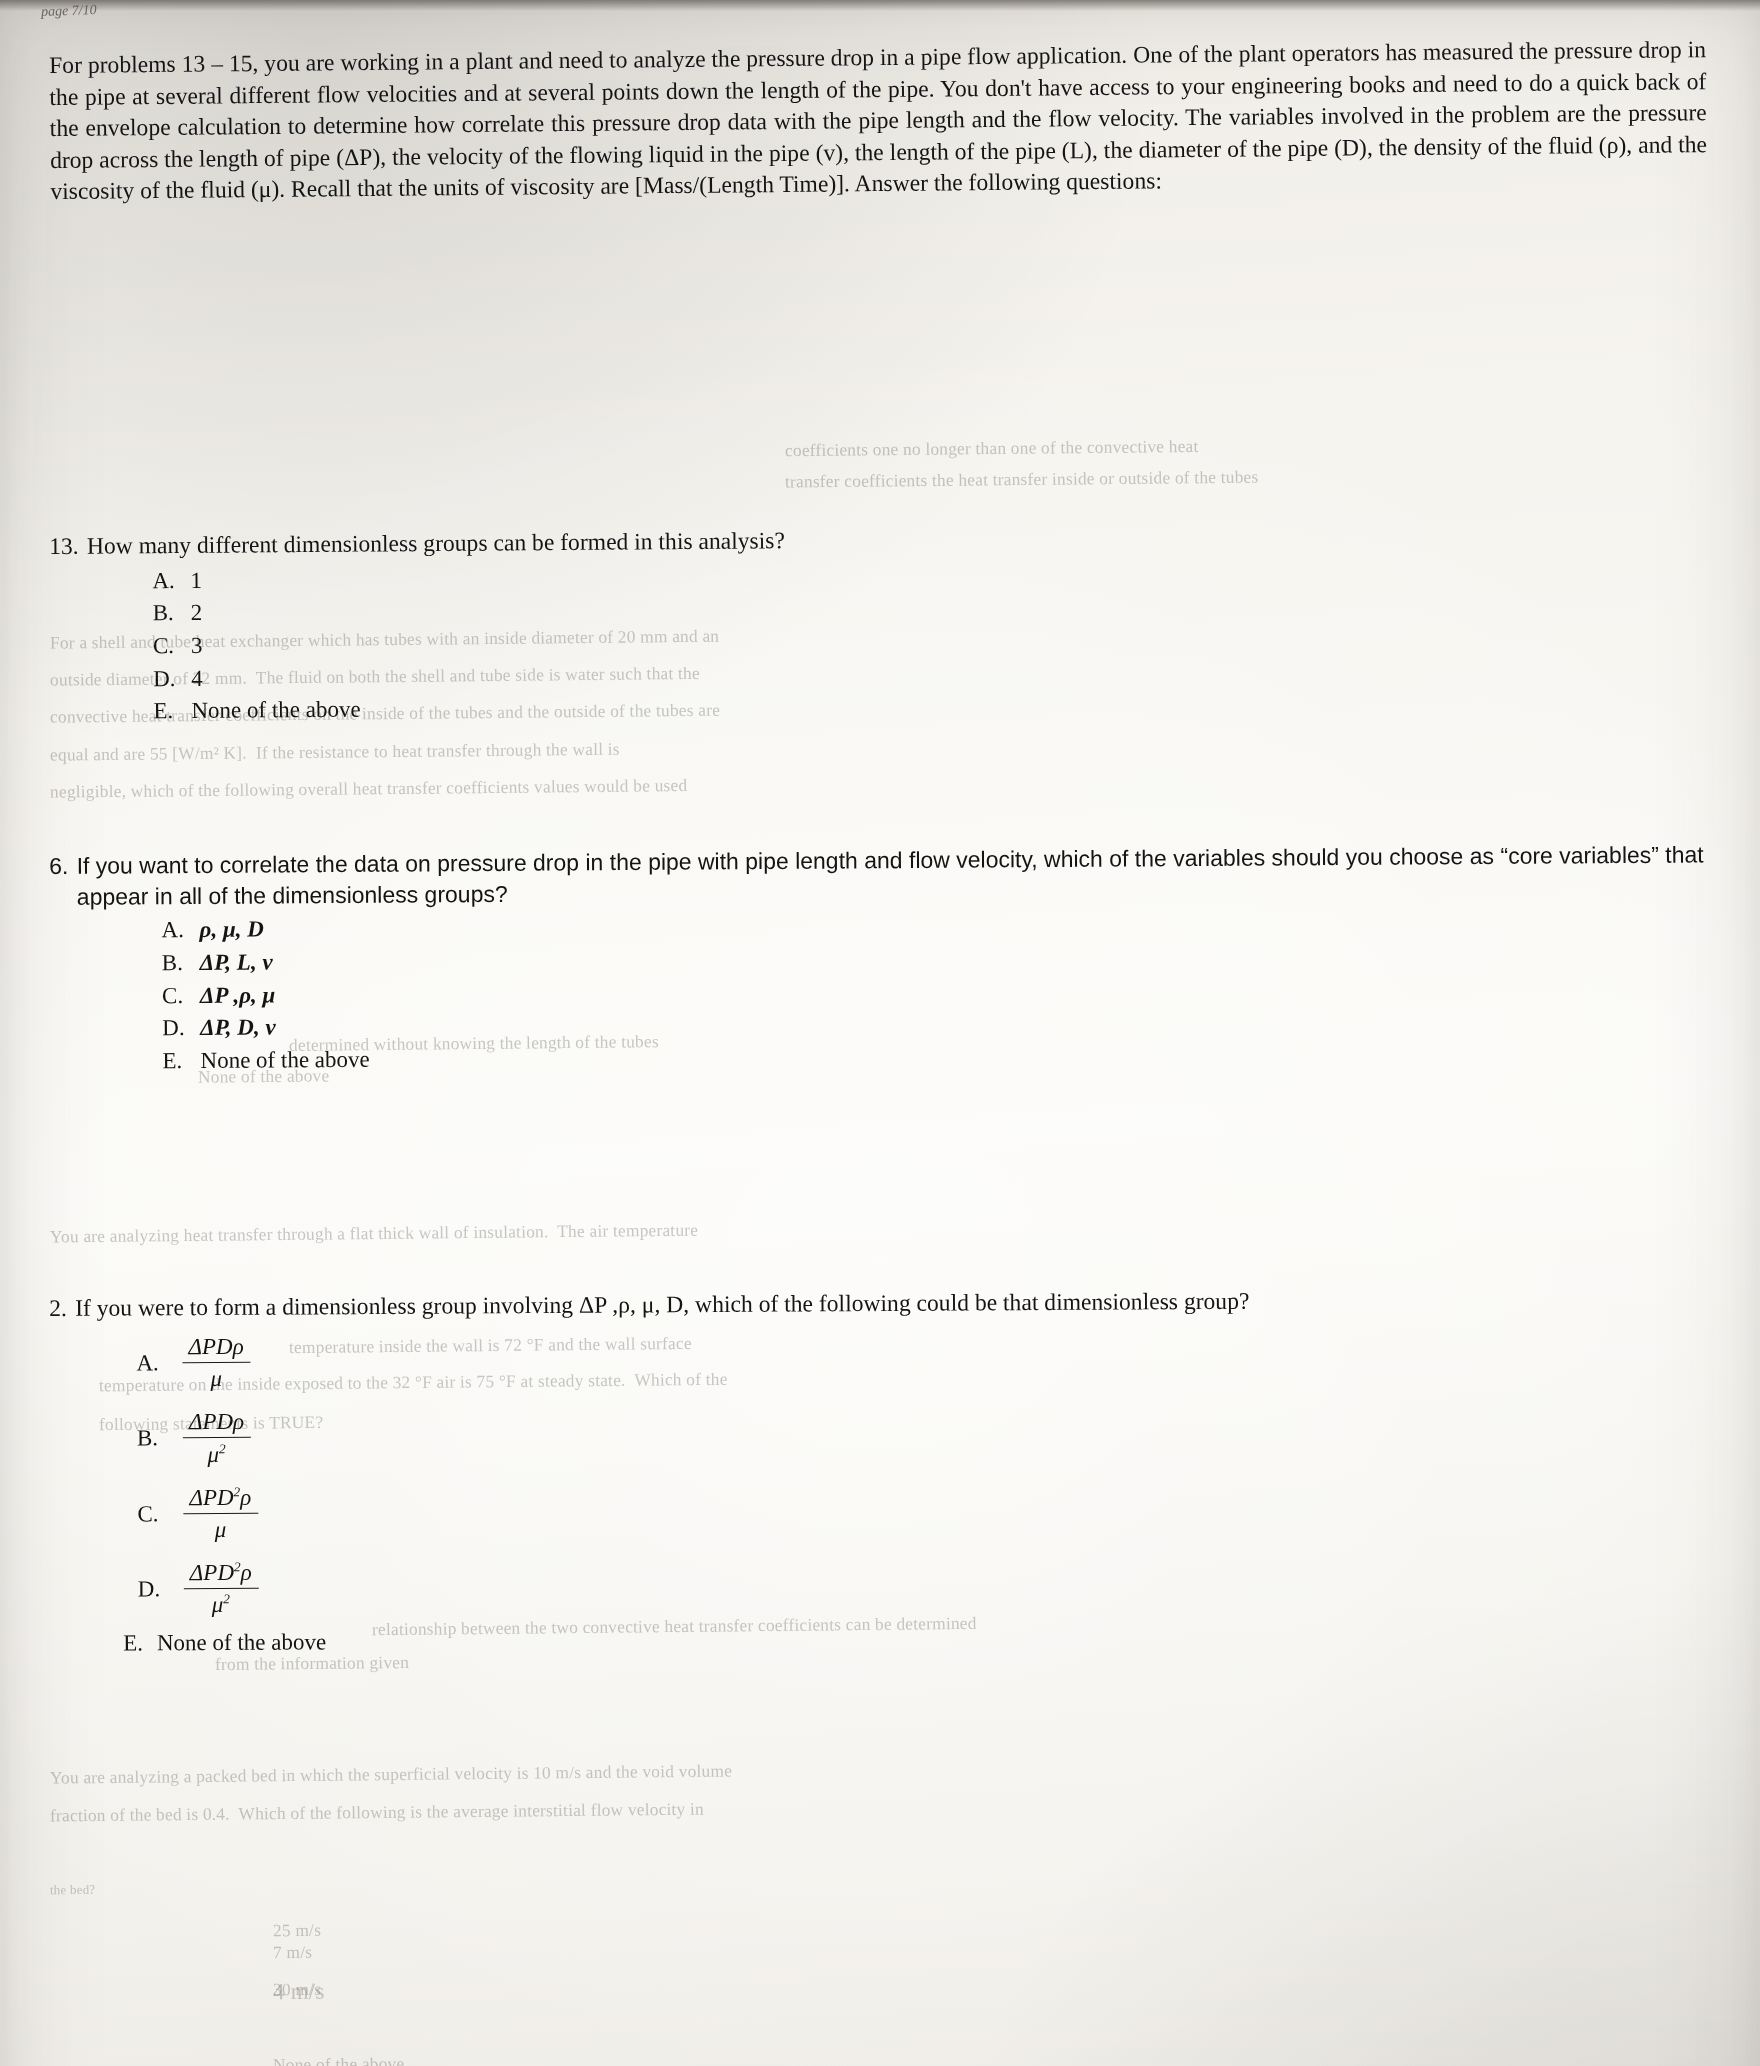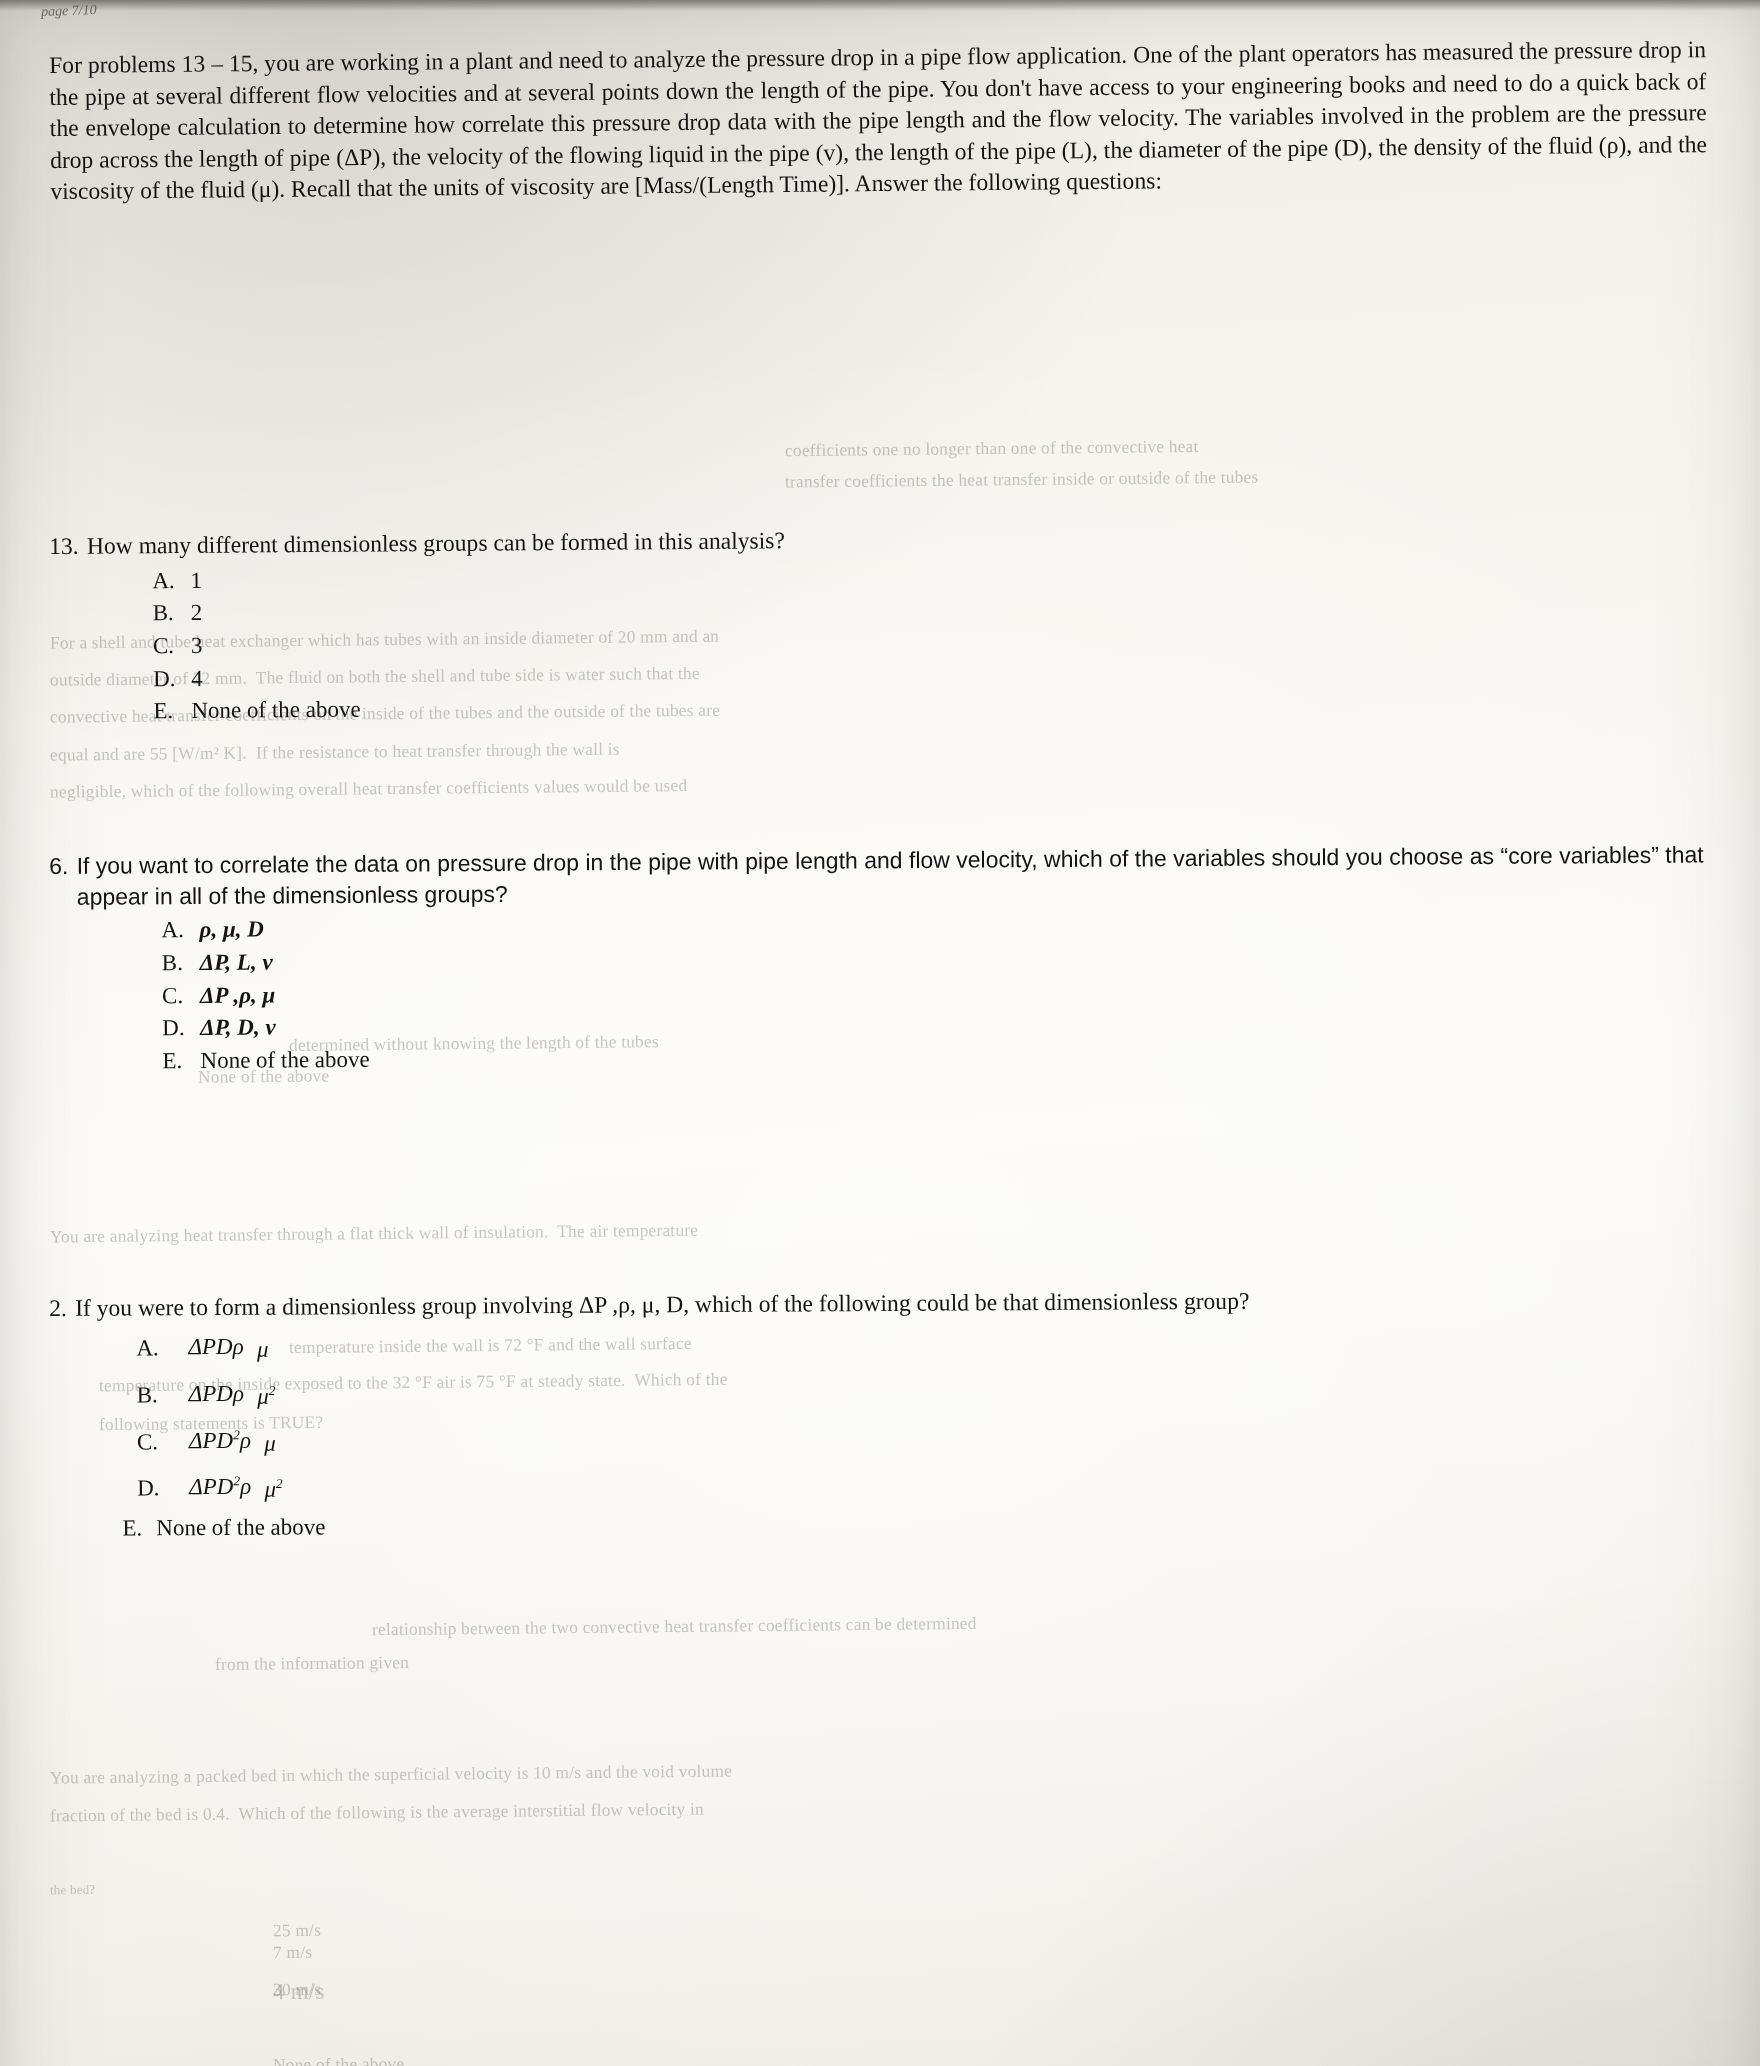--- a/index.html
+++ b/index.html
@@ -113,21 +113,21 @@
   }
   .frac-row {
     display: flex;
     align-items: center;
     gap: 16.5px;
     margin-bottom: 12.4px;
   }
   .frac-row .lbl { width: 29px; flex: 0 0 auto; }
   .frac {
     display: inline-flex;
-    flex-direction: row;
+    flex-direction: column;
     align-items: center;
     font-style: italic;
     line-height: 1.1;
   }
   .frac .num {
     padding: 0 6.6px 2.5px 6.6px;
     white-space: nowrap;
   }
   .frac .bar {
     width: 100%;

